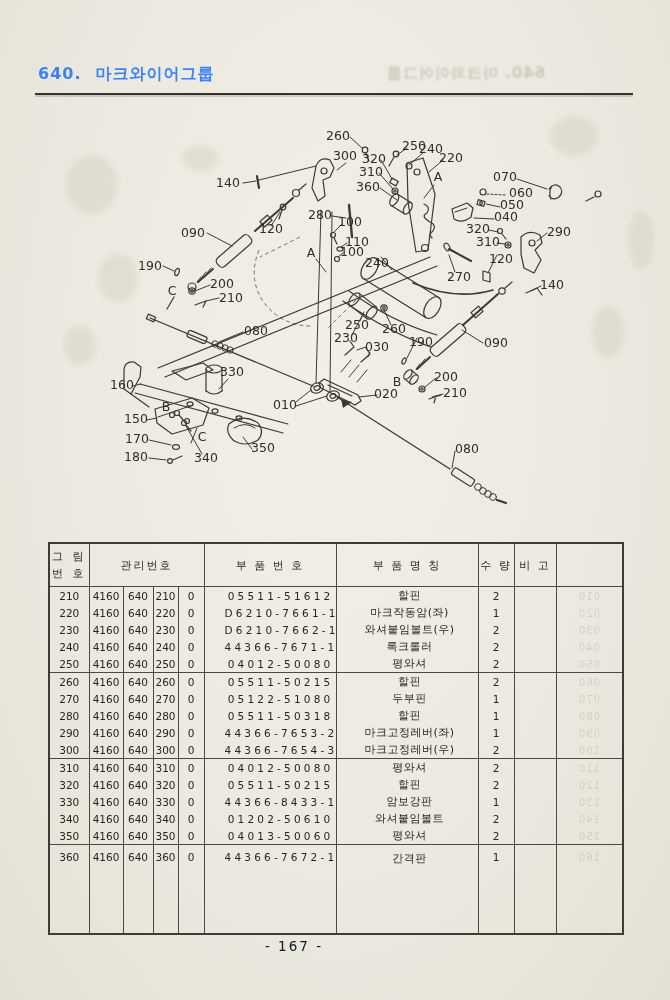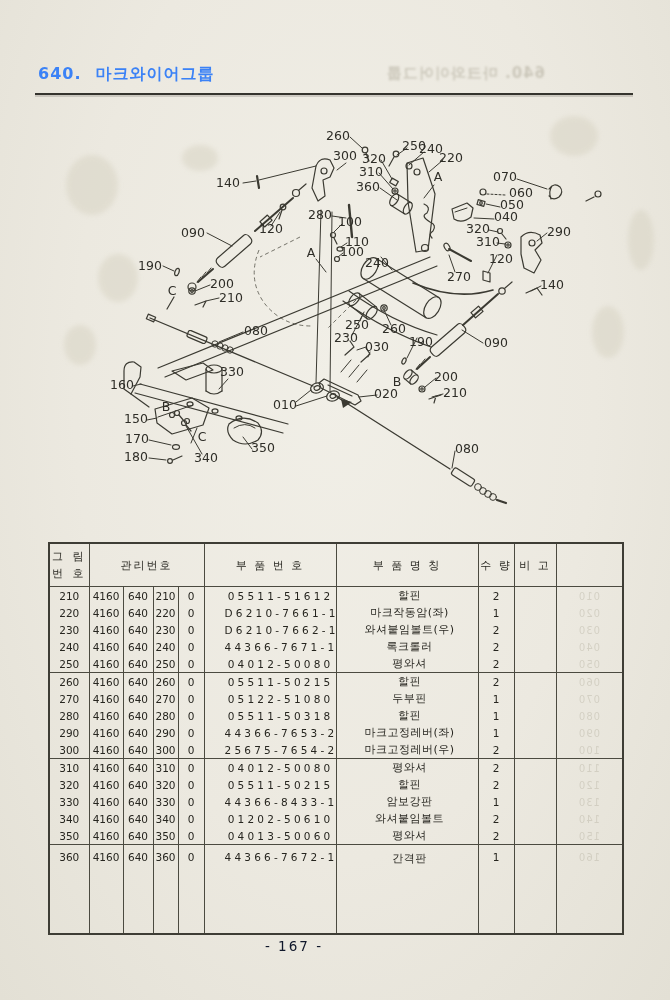--- a/index.html
+++ b/index.html
@@ -447,21 +447,21 @@
         <td>1</td>
         <td></td>
         <td><span class="ghost">090</span></td>
       </tr>
       <tr>
         <td>300</td>
         <td>4160</td>
         <td>640</td>
         <td>300</td>
         <td>0</td>
-        <td class="pn">25675-7654-2</td>
+        <td class="pn">44366-7654-3</td>
         <td class="nm">마크고정레버(우)</td>
         <td>2</td>
         <td></td>
         <td><span class="ghost">100</span></td>
       </tr>
     </tbody>
     <tbody>
       <tr>
         <td>310</td>
         <td>4160</td>

